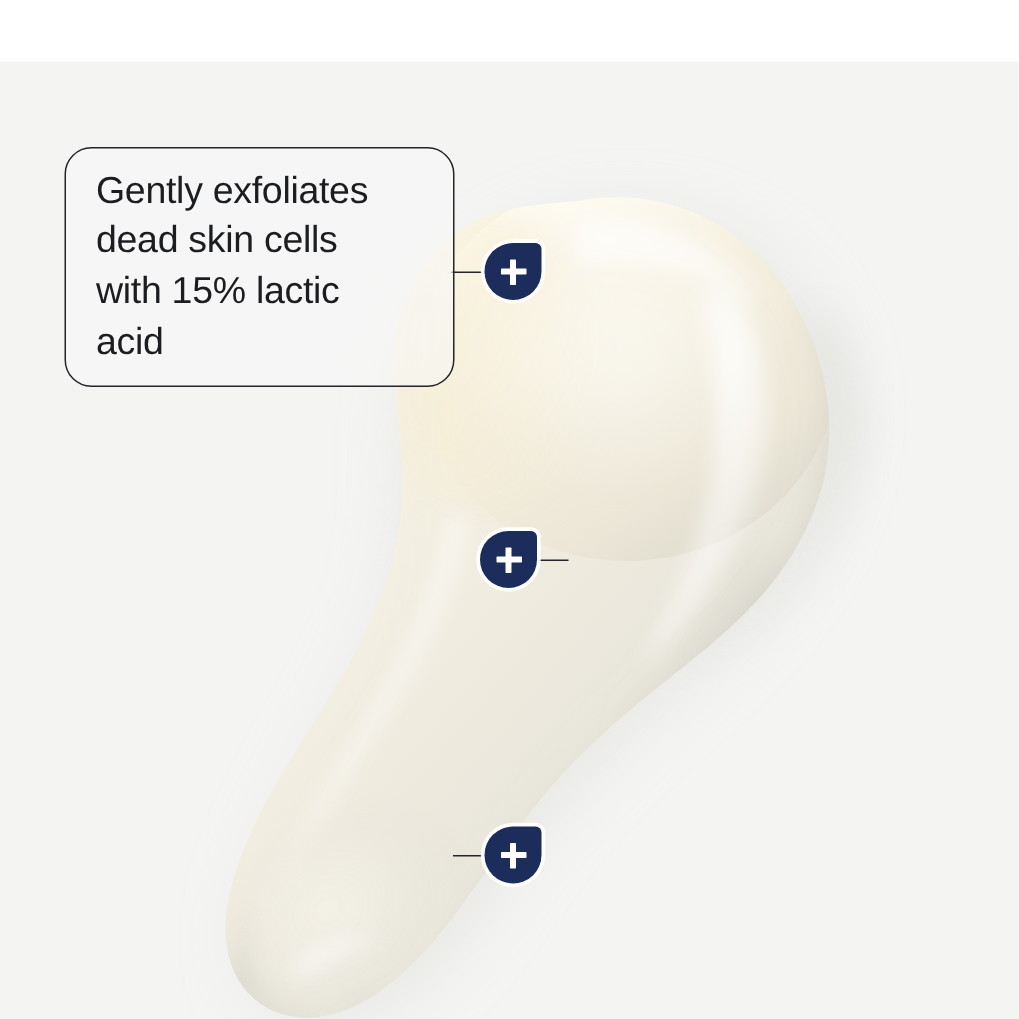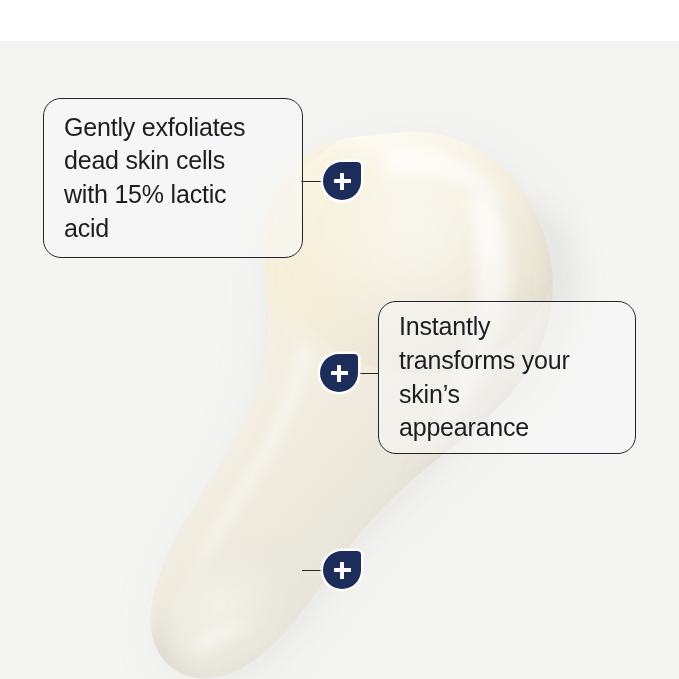--- a/index.html
+++ b/index.html
@@ -281,26 +281,20 @@
   <div class="connector" id="connector-2"></div>
   <div class="connector" id="connector-3"></div>
 
   <div class="callout" id="callout-1">
     <span class="callout-text">Gently exfoliates
 dead skin cells
 with 15% lactic
 acid</span>
   </div>
 
-  <div class="callout" id="callout-2">
-    <span class="callout-text">Instantly
-transforms your
-skin’s
-appearance</span>
-  </div>
 
 
   <div class="pin" id="pin-1">
     <span class="pin-glyph"></span>
   </div>
   <div class="pin" id="pin-2">
     <span class="pin-glyph"></span>
   </div>
   <div class="pin" id="pin-3">
     <span class="pin-glyph"></span>

